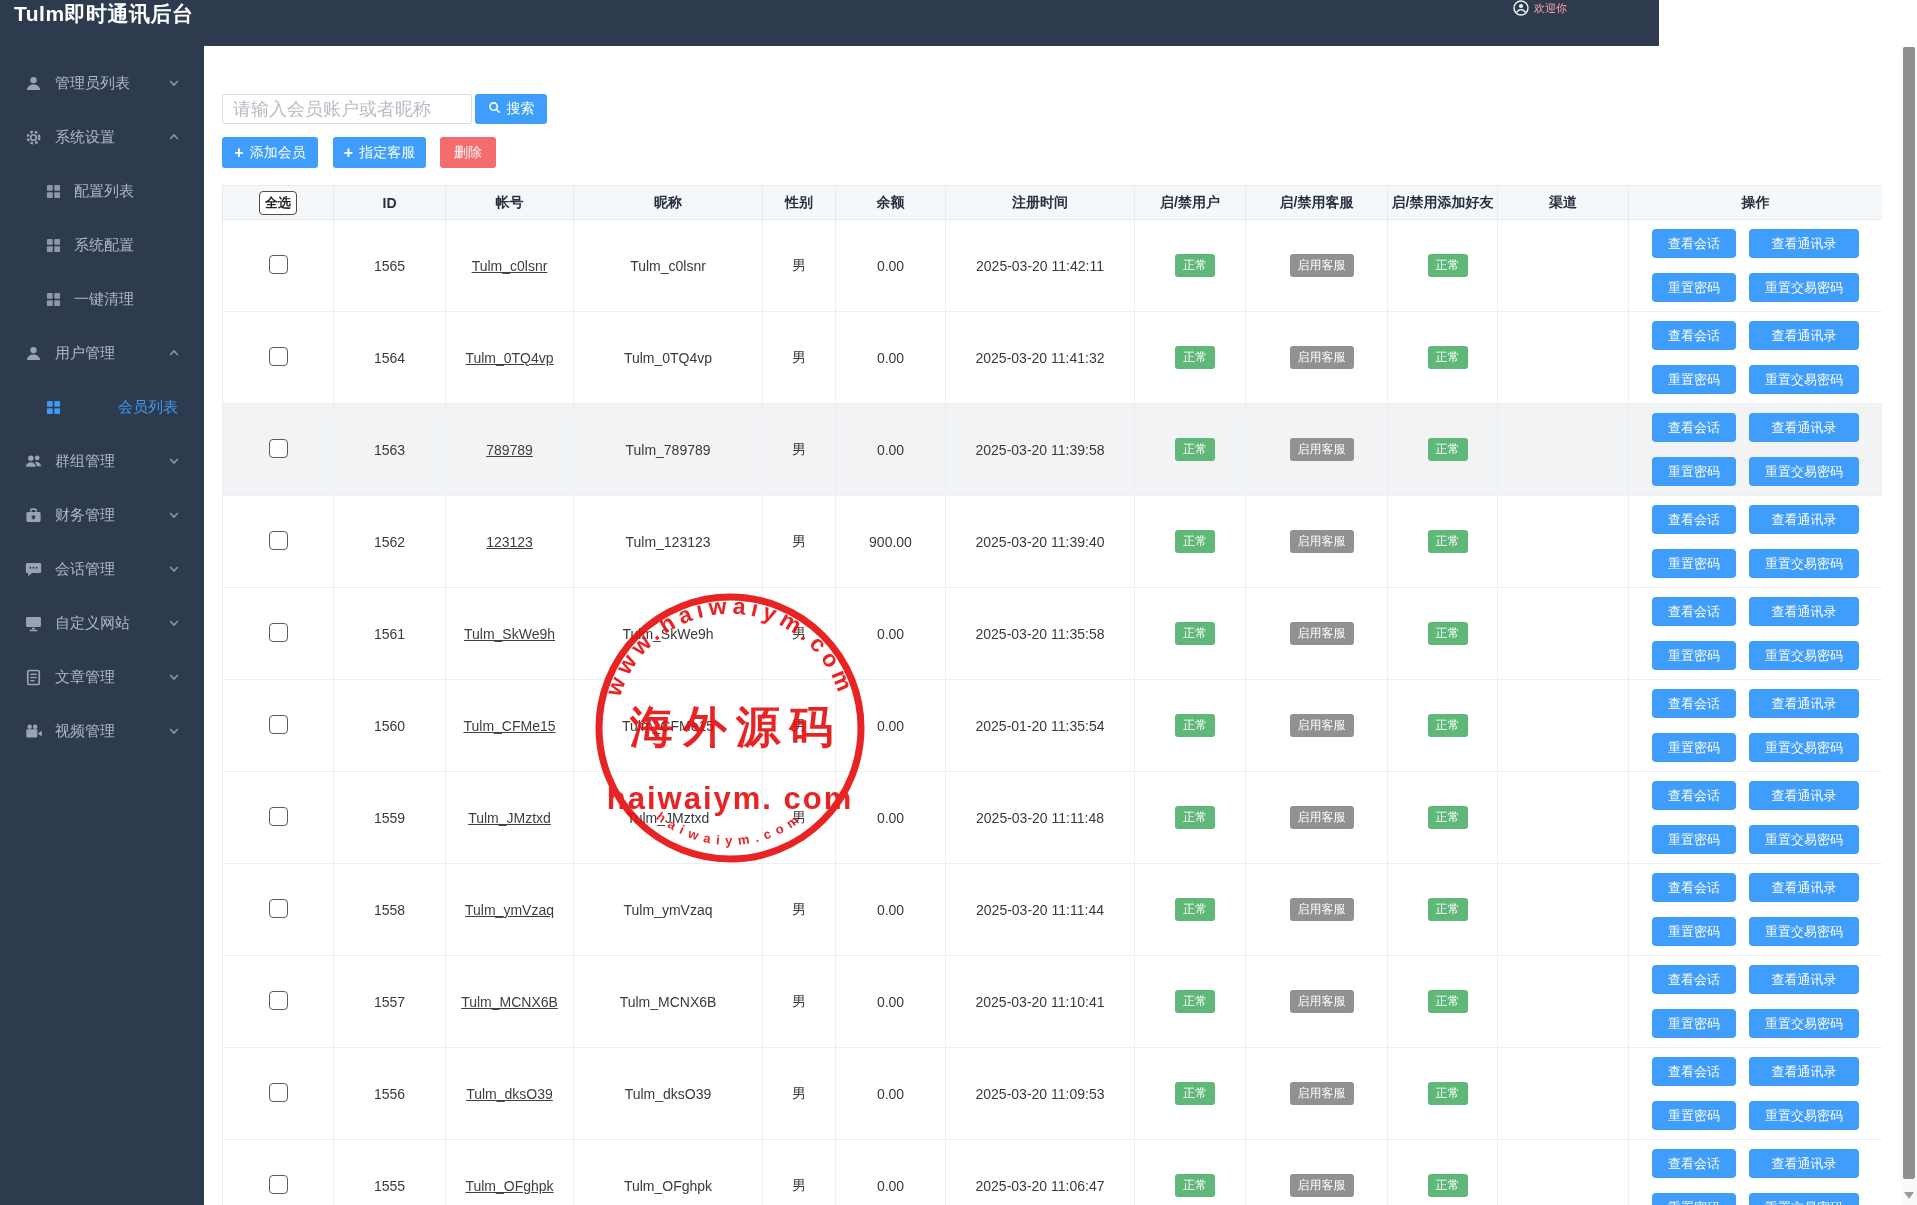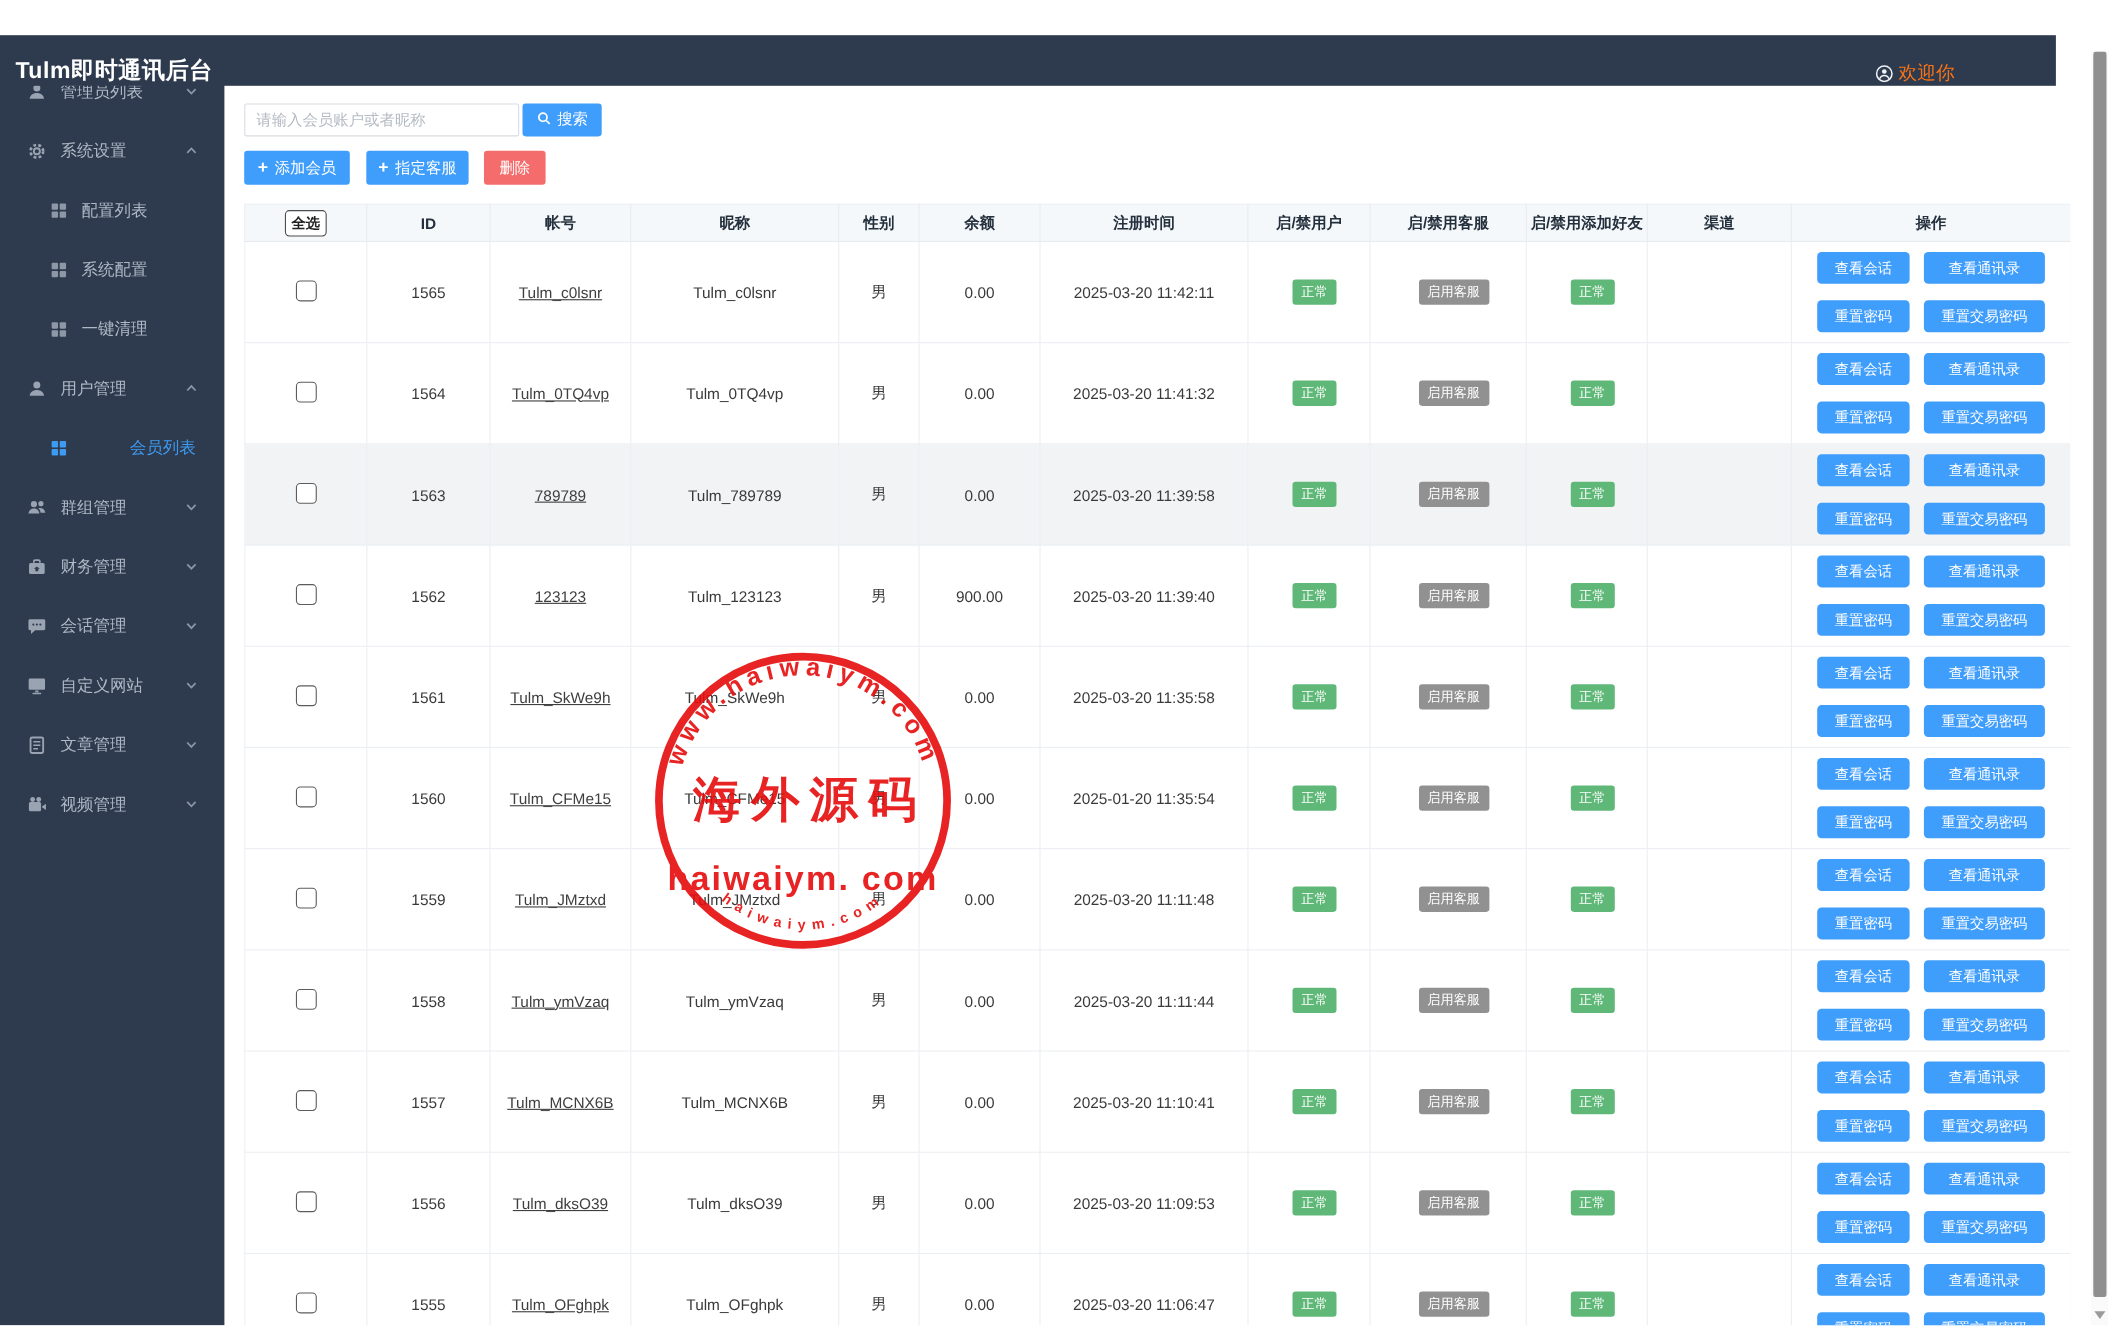--- a/index.html
+++ b/index.html
@@ -1,40 +1,40 @@
 <!DOCTYPE html>
 <html><head>
 <meta charset="utf-8">
 <style>
   * { margin:0; padding:0; box-sizing:border-box; }
   html,body { width:1917px; height:1205px; }
   body { font-family:"Liberation Sans","DejaVu Sans",sans-serif; background:#fff; overflow:hidden; }
   .app { position:relative; width:1917px; height:1205px; background:#fff; overflow:hidden; }
 
   
-  .topbar { position:absolute; left:0; top:0; width:1869px; height:46px; background:#2e3b4e; z-index:20;
-            display:flex; align-items:flex-end; justify-content:space-between;margin-top:32px; }
+  .topbar { position:absolute; left:0; top:0; width:1659px; height:46px; background:#2e3b4e; z-index:20;
+            display:flex; align-items:flex-start; justify-content:space-between; }
   .logo { color:#ffffff; font-size:21px; font-weight:bold; padding-left:14px; letter-spacing:.5px; }
-  .welcome { display:flex; align-items:center; gap:5px; color:#f97316; font-size:17px; margin-right:92px; cursor:pointer; }
+  .welcome { display:flex; align-items:center; gap:5px; color:#fca5a5; font-size:11px; margin-right:92px; cursor:pointer; }
   .welcome svg { display:block; }
 
   
   .sidebar { position:absolute; left:0; top:46px; width:204px; height:1159px; background:#2e3b4e; padding-top:10px; z-index:15; }
   .sb-item { position:relative; height:54px; display:flex; align-items:center; color:#aeb8c6; font-size:15px; cursor:pointer; }
   .sb-item .sb-ico { margin-left:25px; width:17px; height:17px; color:#99a3b1; flex:0 0 auto; }
   .sb-item.sub .sb-ico { margin-left:46px; width:15px; height:15px; color:#8d97a6; }
   .sb-item .sb-label { margin-left:13px; white-space:nowrap; }
   .sb-item .sb-chev { position:absolute; right:24px; width:12px; height:12px; color:#8b96a5; }
   .sb-item.active { color:#3d9af0;gap:44px; }
   .sb-item.active .sb-ico { color:#3d9af0; }
   .sb-ico svg, .sb-chev svg { width:100%; height:100%; display:block; }
 
   
   .search-input { position:absolute; left:222px; top:94px; width:250px; height:30px; border:1px solid #d9dce1;
-                  border-radius:2px; font-size:14px; color:#333; padding:0 10px; outline:none; background:#fff; z-index:5; }
+                  border-radius:2px; font-size:18px; color:#333; padding:0 10px; outline:none; background:#fff; z-index:5; }
   .search-input::placeholder { color:#b6bcc4; }
   .btn { border:none; color:#fff; cursor:pointer; border-radius:3px; font-size:14px;
          display:inline-flex; align-items:center; justify-content:center; gap:6px; z-index:5;
          font-family:"Liberation Sans","DejaVu Sans",sans-serif; }
   .btn-search { position:absolute; left:475px; top:94px; width:72px; height:30px; background:#3f9dfb; border-radius:3px; }
   .btn-add    { position:absolute; left:222px; top:137px; width:96px; height:31px; background:#3f9dfb; }
   .btn-assign { position:absolute; left:333px; top:137px; width:93px; height:31px; background:#3f9dfb; }
   .btn-del    { position:absolute; left:440px; top:137px; width:56px; height:31px; background:#f56c6c; }
   .plus { font-size:16px; font-weight:bold; line-height:1; }
 

